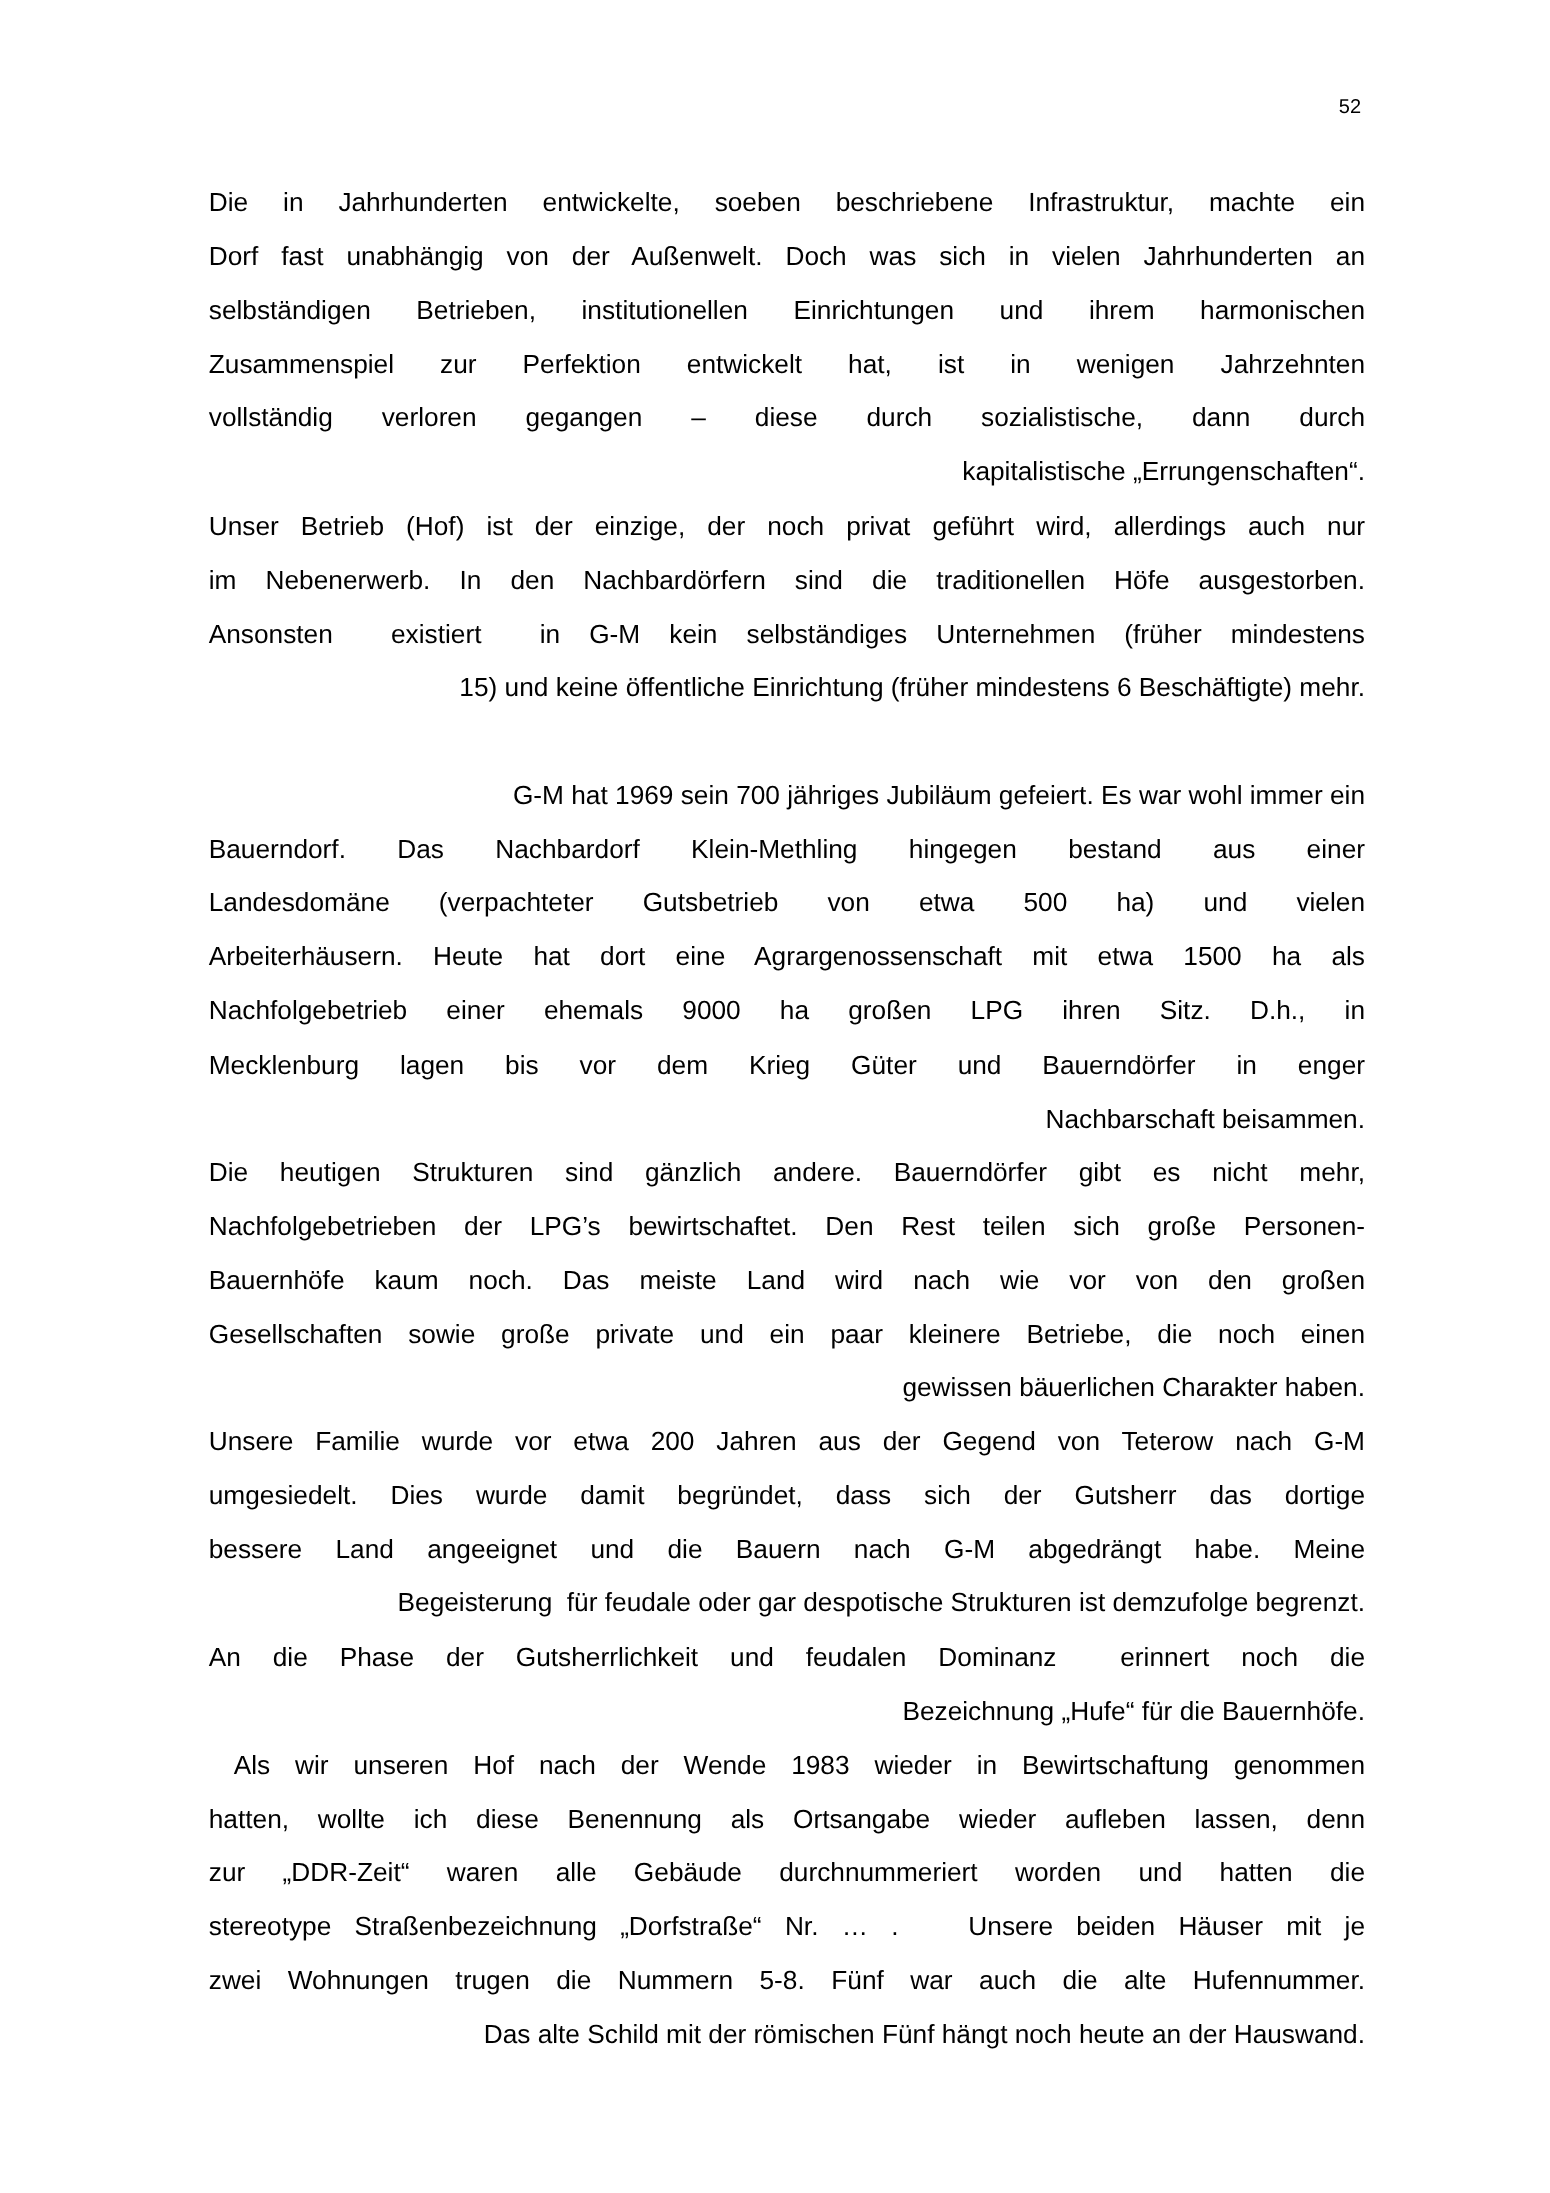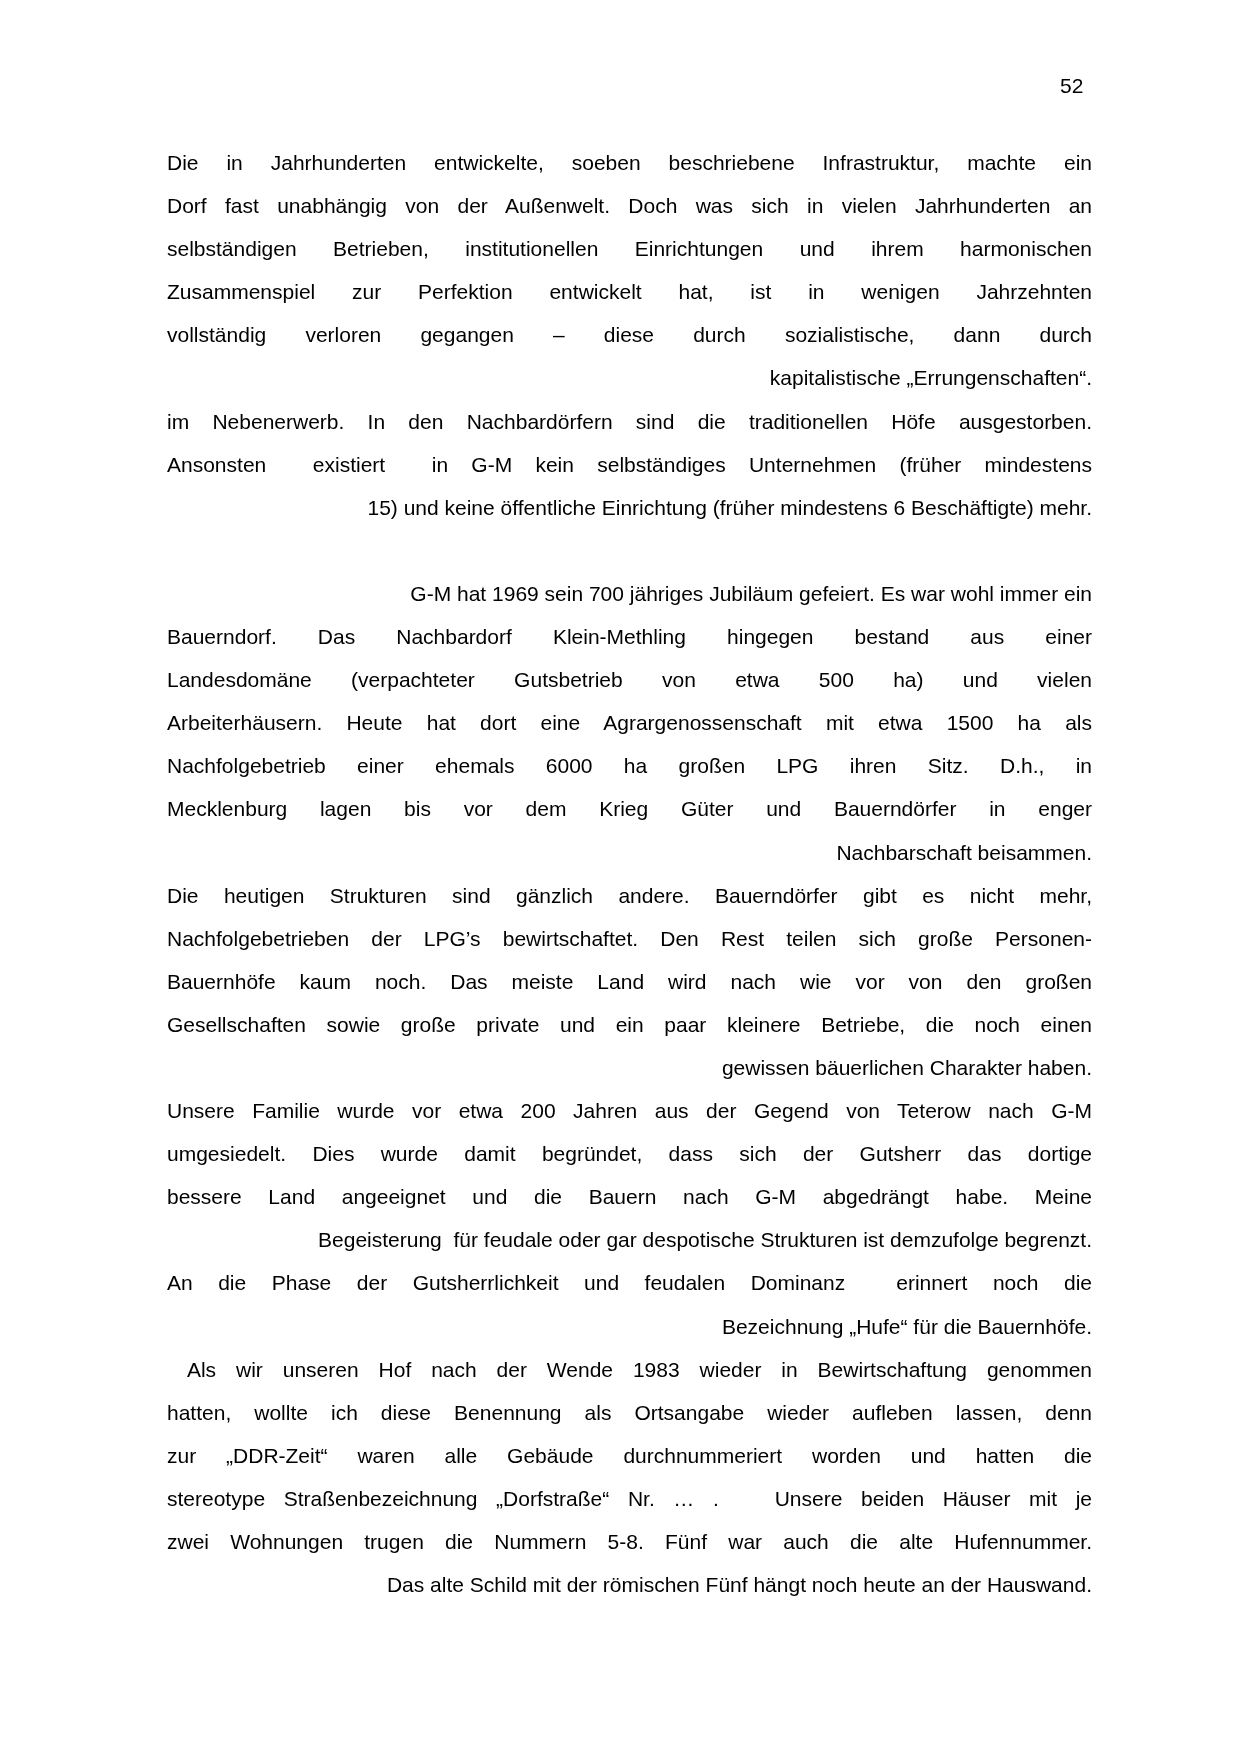--- a/index.html
+++ b/index.html
@@ -4,21 +4,21 @@
 <style>
   html, body { margin: 0; padding: 0; background: #ffffff; }
   body { width: 1240px; height: 1754px; position: relative; overflow: hidden; }
   .page {
     position: absolute; left: 0; top: 0; width: 1240px; height: 1754px;
     background: #ffffff; color: #000000;
     font-family: "Liberation Sans", sans-serif;
   }
   .page-number {
     position: absolute; top: 72px; left: 1060px; width: 40px;
-    text-align: left; font-size: 21px; line-height: 28px;
+    text-align: center; font-size: 16px; line-height: 28px;
   }
   .body-text {
     position: absolute; left: 167px; top: 141px; width: 925px;
     font-size: 21px; line-height: 43.1px;
   }
   .line { display: block; height: 43.1px; white-space: pre-wrap; overflow: visible; }
   .line.j { text-align: justify; text-align-last: justify; }
   .line.l { text-align: right; }
   .line.blank { height: 43.1px; }
 </style>
@@ -27,29 +27,30 @@
 
 <div class="page">
   <div class="page-number">52</div>
   <div class="body-text" id="body-text">
       <div class="line j">Die in Jahrhunderten entwickelte, soeben beschriebene Infrastruktur, machte ein</div>
       <div class="line j">Dorf fast unabhängig von der Außenwelt. Doch was sich in vielen Jahrhunderten an</div>
       <div class="line j">selbständigen Betrieben, institutionellen Einrichtungen und ihrem harmonischen</div>
       <div class="line j">Zusammenspiel zur Perfektion entwickelt hat, ist in wenigen Jahrzehnten</div>
       <div class="line j">vollständig verloren gegangen – diese durch sozialistische, dann durch</div>
       <div class="line l">kapitalistische „Errungenschaften“.</div>
+      <div class="line j">Unser Betrieb (Hof) ist der einzige, der noch privat geführt wird, allerdings auch nur</div>
       <div class="line j">im Nebenerwerb. In den Nachbardörfern sind die traditionellen Höfe ausgestorben.</div>
       <div class="line j">Ansonsten  existiert  in G-M kein selbständiges Unternehmen (früher mindestens</div>
       <div class="line l">15) und keine öffentliche Einrichtung (früher mindestens 6 Beschäftigte) mehr.</div>
       <div class="line blank"></div>
       <div class="line l">G-M hat 1969 sein 700 jähriges Jubiläum gefeiert. Es war wohl immer ein</div>
       <div class="line j">Bauerndorf. Das Nachbardorf Klein-Methling hingegen bestand aus einer</div>
       <div class="line j">Landesdomäne (verpachteter Gutsbetrieb von etwa 500 ha) und vielen</div>
       <div class="line j">Arbeiterhäusern. Heute hat dort eine Agrargenossenschaft mit etwa 1500 ha als</div>
-      <div class="line j">Nachfolgebetrieb einer ehemals 6000 ha großen LPG ihren Sitz. D.h., in</div>
+      <div class="line j">Nachfolgebetrieb einer ehemals 9000 ha großen LPG ihren Sitz. D.h., in</div>
       <div class="line j">Mecklenburg lagen bis vor dem Krieg Güter und Bauerndörfer in enger</div>
       <div class="line l">Nachbarschaft beisammen.</div>
       <div class="line j">Die heutigen Strukturen sind gänzlich andere. Bauerndörfer gibt es nicht mehr,</div>
       <div class="line j">Nachfolgebetrieben der LPG’s bewirtschaftet. Den Rest teilen sich große Personen-</div>
       <div class="line j">Bauernhöfe kaum noch. Das meiste Land wird nach wie vor von den großen</div>
       <div class="line j">Gesellschaften sowie große private und ein paar kleinere Betriebe, die noch einen</div>
       <div class="line l">gewissen bäuerlichen Charakter haben.</div>
       <div class="line j">Unsere Familie wurde vor etwa 200 Jahren aus der Gegend von Teterow nach G-M</div>
       <div class="line j">umgesiedelt. Dies wurde damit begründet, dass sich der Gutsherr das dortige</div>
       <div class="line j">bessere Land angeeignet und die Bauern nach G-M abgedrängt habe. Meine</div>

